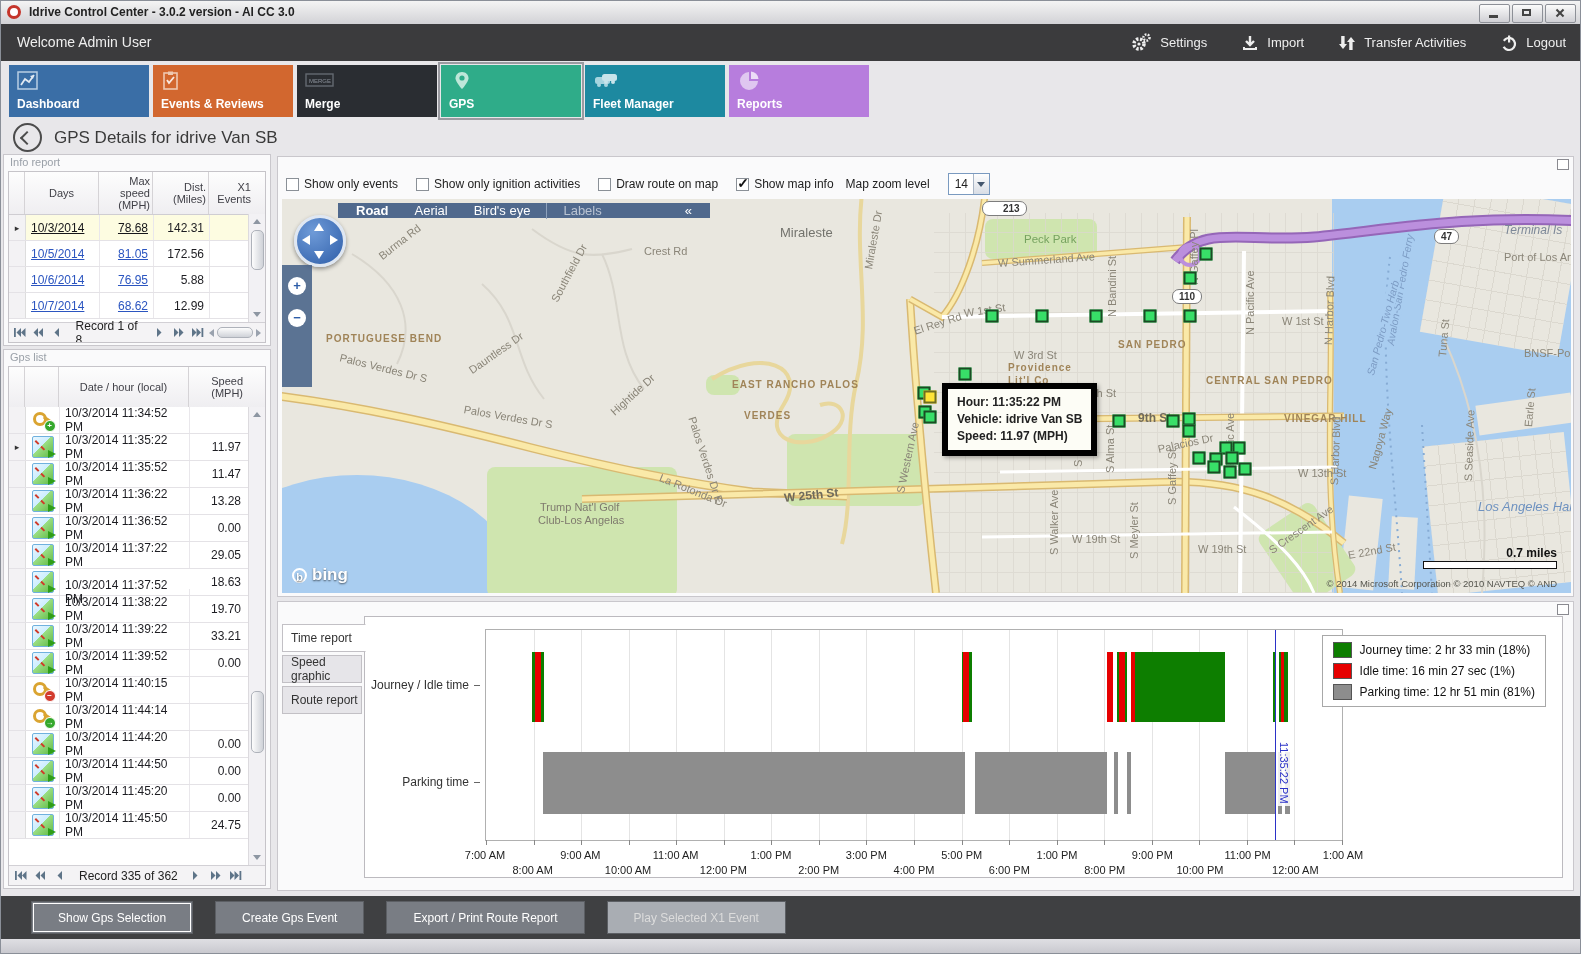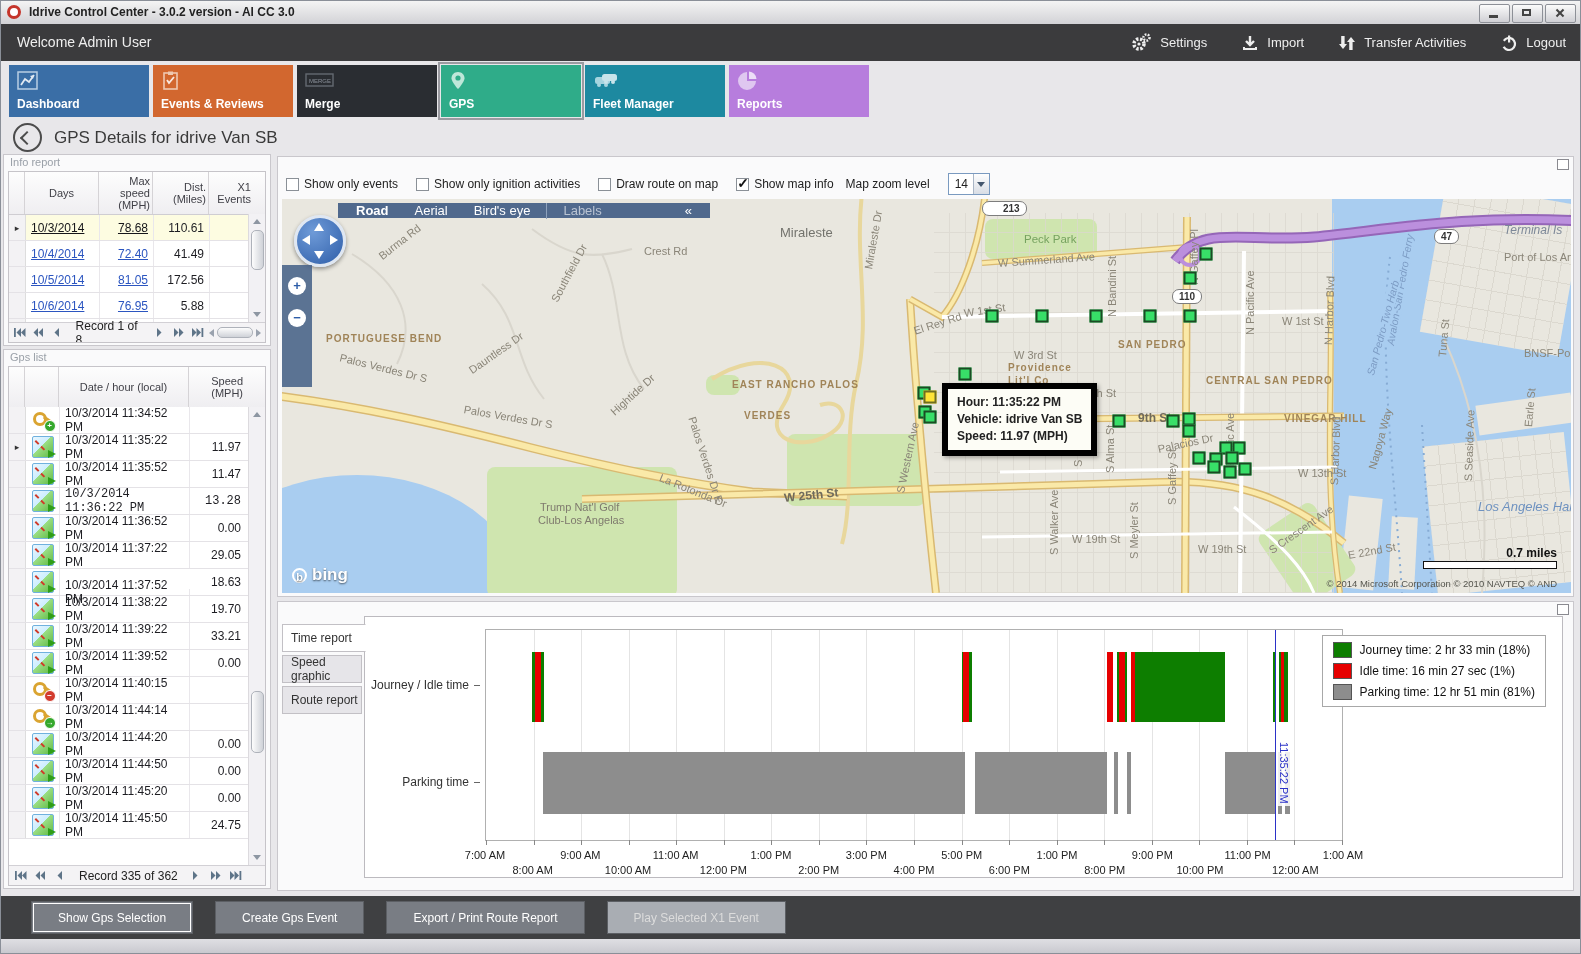--- a/index.html
+++ b/index.html
@@ -15,21 +15,21 @@
   .winbtn .g-x1,.winbtn .g-x2{position:absolute;left:13px;top:3px;width:2px;height:10px;background:#444;}
   .g-x1{transform:rotate(45deg);} .g-x2{transform:rotate(-45deg);}
   
   .hdr{position:absolute;left:0;top:23px;width:100%;height:37px;background:#3b3b3d;color:#efefef;}
   .welcome{position:absolute;left:16px;top:10px;font-size:14px;}
   .hdr-actions{position:absolute;right:14px;top:0;height:100%;display:flex;align-items:center;gap:34px;}
   .hdr-item{display:flex;align-items:center;gap:8px;font-size:13px;color:#eee;cursor:pointer;}
   .hdr-item svg{display:block;}
   
   .nav{position:absolute;left:8px;top:64px;display:flex;gap:4px;}
-  .tile{width:140px;height:52px;position:relative;color:#fff;cursor:pointer;}
+  .tile{width:140px;height:52px;position:relative;color:#fff;cursor:pointer;text-align:right;}
   .tile .lbl{position:absolute;left:8px;bottom:6px;font-size:12px;font-weight:bold;}
   .tile .ticon{position:absolute;left:8px;top:6px;width:22px;height:20px;opacity:.85;}
   .tile.sel{outline:2px solid #9b9ba1;outline-offset:1px;}
   
   .pagetitle-row{position:absolute;left:12px;top:122px;display:flex;align-items:center;gap:12px;}
   .backbtn{width:25px;height:25px;border:2px solid #4c4c4c;border-radius:50%;position:relative;cursor:pointer;background:#e8e7ea;}
   .backbtn::before{content:"";position:absolute;left:7px;top:8px;width:8px;height:8px;border-left:2px solid #4c4c4c;border-bottom:2px solid #4c4c4c;transform:rotate(45deg);}
   .pagetitle{font-size:17px;color:#3a3a3a;}
   
   .group{position:absolute;background:#fafafb;border:1px solid #c9c7cc;box-sizing:border-box;}
@@ -272,28 +272,21 @@
         <div class="gh" style="width:74px;flex:none;">Days</div>
         <div class="gh" style="width:54px;flex:none;">Max speed (MPH)</div>
         <div class="gh" style="width:56px;flex:none;">Dist. (Miles)</div>
         <div class="gh" style="width:44px;flex:none;border-right:none;">X1 Events</div>
       </div>
       <div id="info-rows">
           <div class="grow sel" style="height: 25px;">
             <div class="mark">▸</div>
             <div class="gc link" style="width: 74px; flex: 0 0 auto;">10/3/2014</div>
             <div class="gc link num" style="width: 54px; flex: 0 0 auto;">78.68</div>
-            <div class="gc num" style="width: 56px; flex: 0 0 auto;">110.61</div>
-            <div class="gc" style="width: 44px; flex: 0 0 auto; border-right: none;"></div>
-          </div>
-          <div class="grow" style="height: 25px;">
-            <div class="mark"></div>
-            <div class="gc link" style="width: 74px; flex: 0 0 auto;">10/4/2014</div>
-            <div class="gc link num" style="width: 54px; flex: 0 0 auto;">72.40</div>
-            <div class="gc num" style="width: 56px; flex: 0 0 auto;">41.49</div>
+            <div class="gc num" style="width: 56px; flex: 0 0 auto;">142.31</div>
             <div class="gc" style="width: 44px; flex: 0 0 auto; border-right: none;"></div>
           </div>
           <div class="grow" style="height: 25px;">
             <div class="mark"></div>
             <div class="gc link" style="width: 74px; flex: 0 0 auto;">10/5/2014</div>
             <div class="gc link num" style="width: 54px; flex: 0 0 auto;">81.05</div>
             <div class="gc num" style="width: 56px; flex: 0 0 auto;">172.56</div>
             <div class="gc" style="width: 44px; flex: 0 0 auto; border-right: none;"></div>
           </div>
           <div class="grow" style="height: 25px;">
@@ -394,21 +387,21 @@
             <div class="gc num" style="width: 56px; flex: 0 0 auto; border-right: none;">11.97</div>
           </div>
           <div class="grow" style="height: 26px;">
             <div class="mark"></div>
             <div class="gc" style="width: 34px; flex: 0 0 auto; justify-content: center;">
               <div class="ic-gps"></div>
             </div>
             <div class="gc" style="width: 130px; flex: 0 0 auto;">10/3/2014 11:35:52 PM</div>
             <div class="gc num" style="width: 56px; flex: 0 0 auto; border-right: none;">11.47</div>
           </div>
-          <div class="grow" style="height: 26px; font-family: Liberation Mono, monospace;">
+          <div class="grow" style="height: 26px;">
             <div class="mark"></div>
             <div class="gc" style="width: 34px; flex: 0 0 auto; justify-content: center;">
               <div class="ic-gps"></div>
             </div>
             <div class="gc" style="width: 130px; flex: 0 0 auto;">10/3/2014 11:36:22 PM</div>
             <div class="gc num" style="width: 56px; flex: 0 0 auto; border-right: none;">13.28</div>
           </div>
           <div class="grow" style="height: 26px;">
             <div class="mark"></div>
             <div class="gc" style="width: 34px; flex: 0 0 auto; justify-content: center;">

